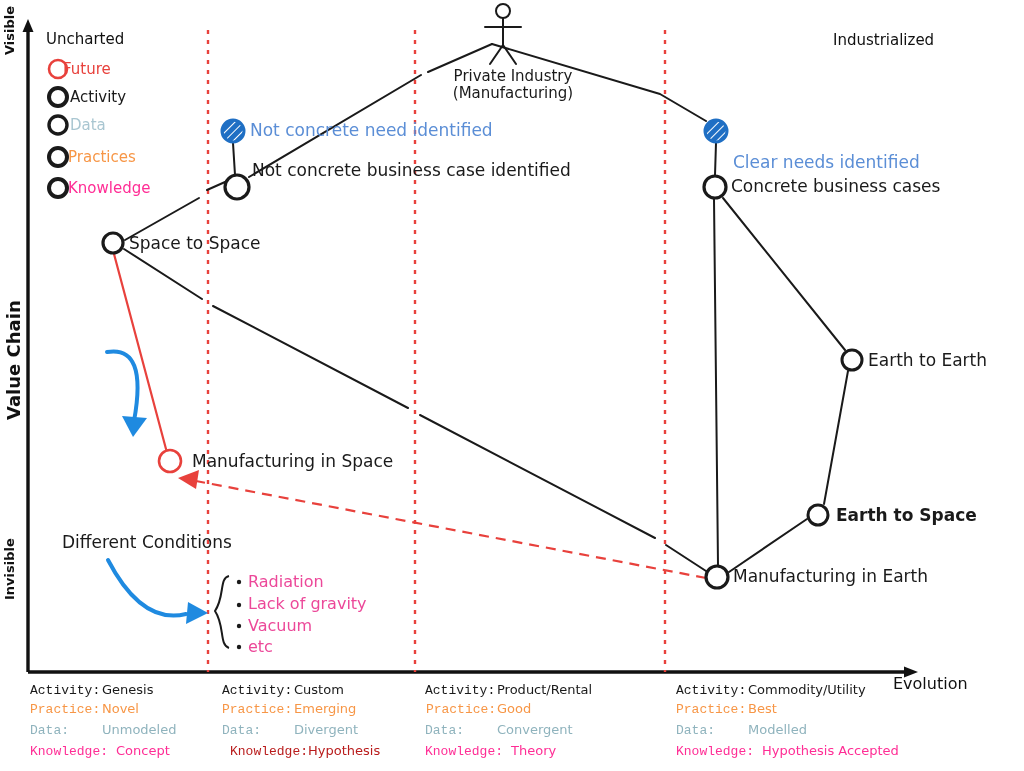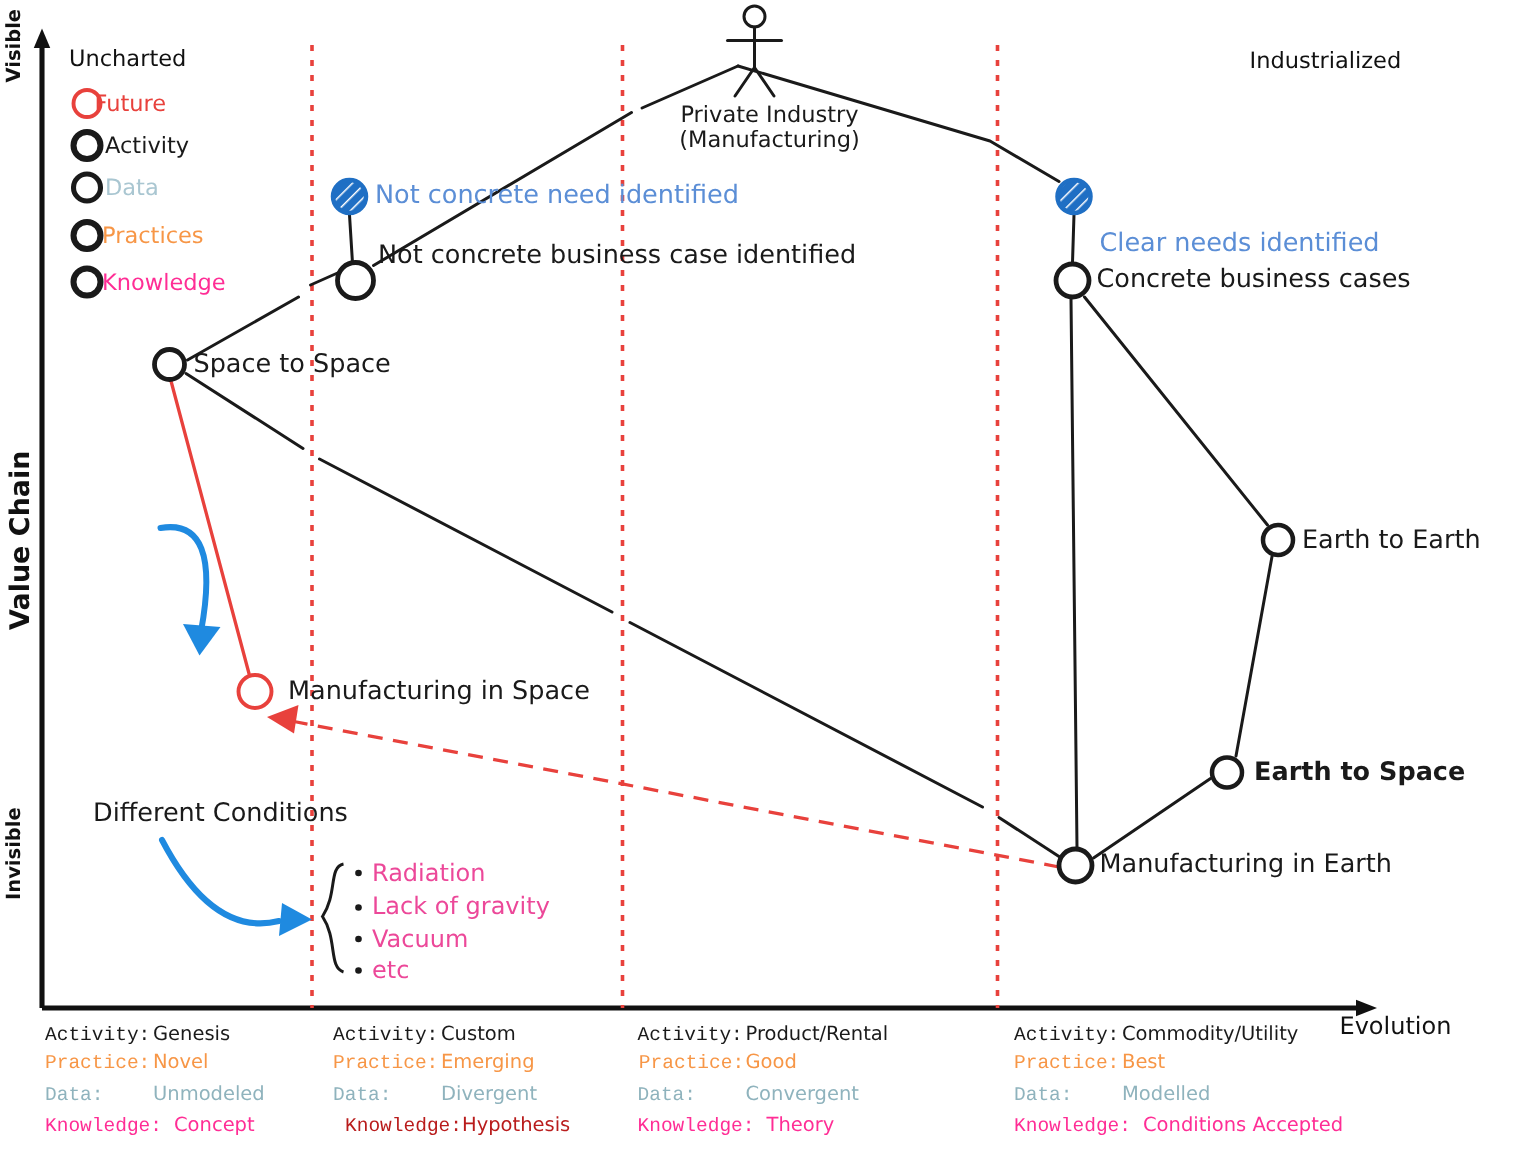--- a/index.html
+++ b/index.html
@@ -183,14 +183,14 @@
     <div class="ev-row" style="left: 222px; top: 701px; color: rgb(247, 150, 70);"><span class="ev-k" style="width: 72px;">Practice:</span><span class="ev-v">Emerging</span></div>
     <div class="ev-row" style="left: 222px; top: 722px; color: rgb(143, 179, 189);"><span class="ev-k" style="width: 72px;">Data:</span><span class="ev-v">Divergent</span></div>
     <div class="ev-row" style="left: 222px; top: 743px; color: #b91c1c; text-align: right;"><span class="ev-k" style="width: 86px;">Knowledge:</span><span class="ev-v">Hypothesis</span></div>
     <div class="ev-row" style="left: 425px; top: 682px; color: rgb(26, 26, 26);"><span class="ev-k" style="width: 72px;">Activity:</span><span class="ev-v">Product/Rental</span></div>
     <div class="ev-row" style="left: 425px; top: 701px; color: rgb(247, 150, 70); text-align: center;"><span class="ev-k" style="width: 72px;">Practice:</span><span class="ev-v">Good</span></div>
     <div class="ev-row" style="left: 425px; top: 722px; color: rgb(143, 179, 189);"><span class="ev-k" style="width: 72px;">Data:</span><span class="ev-v">Convergent</span></div>
     <div class="ev-row" style="left: 425px; top: 743px; color: rgb(255, 45, 149);"><span class="ev-k" style="width: 86px;">Knowledge:</span><span class="ev-v">Theory</span></div>
     <div class="ev-row" style="left: 676px; top: 682px; color: rgb(26, 26, 26);"><span class="ev-k" style="width: 72px;">Activity:</span><span class="ev-v">Commodity/Utility</span></div>
     <div class="ev-row" style="left: 676px; top: 701px; color: rgb(247, 150, 70);"><span class="ev-k" style="width: 72px;">Practice:</span><span class="ev-v">Best</span></div>
     <div class="ev-row" style="left: 676px; top: 722px; color: rgb(143, 179, 189);"><span class="ev-k" style="width: 72px;">Data:</span><span class="ev-v">Modelled</span></div>
-    <div class="ev-row" style="left: 676px; top: 743px; color: rgb(255, 45, 149);"><span class="ev-k" style="width: 86px;">Knowledge:</span><span class="ev-v">Conditions Accepted</span></div>
+    <div class="ev-row" style="left: 676px; top: 743px; color: rgb(255, 45, 149);"><span class="ev-k" style="width: 86px;">Knowledge:</span><span class="ev-v">Hypothesis Accepted</span></div>
   </div>
 
 </body></html>

